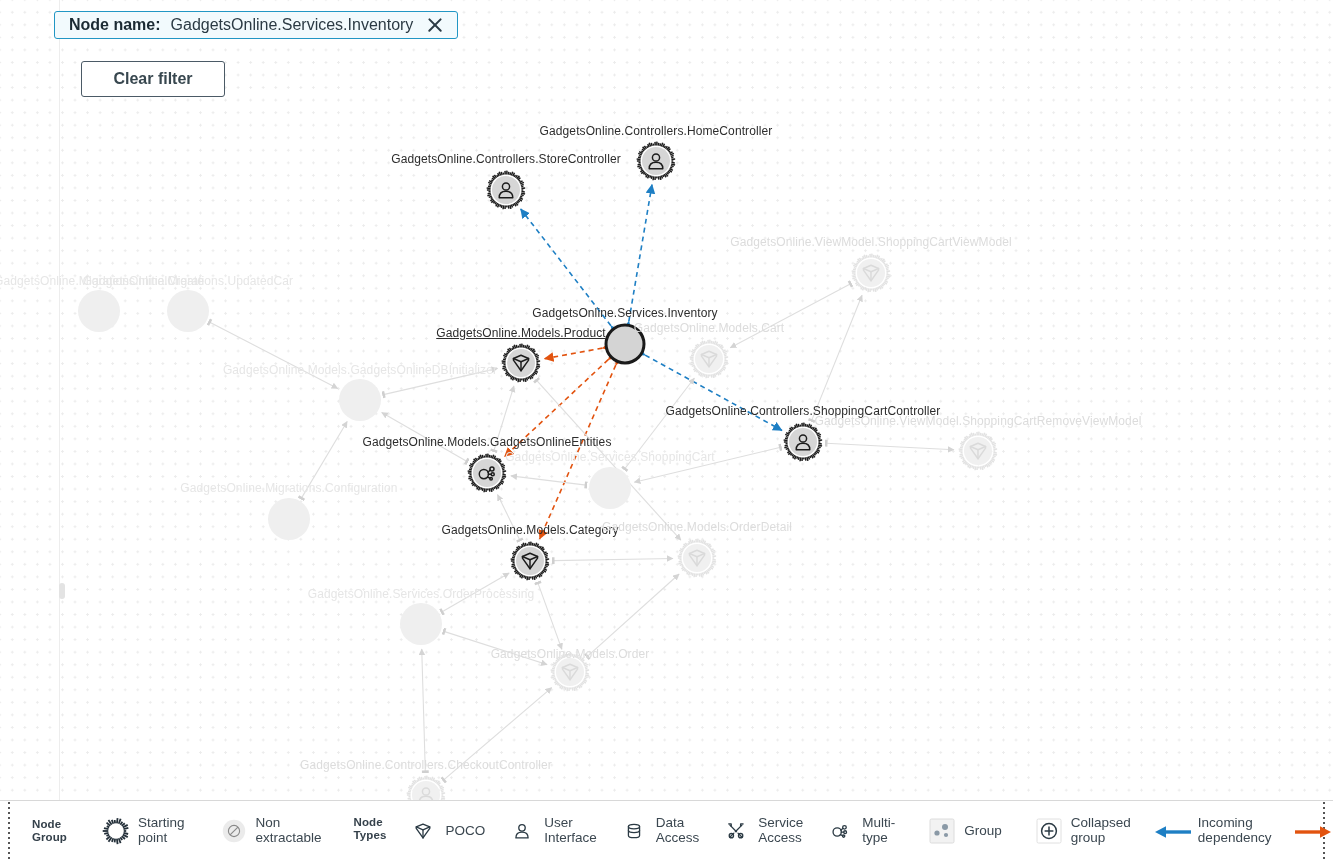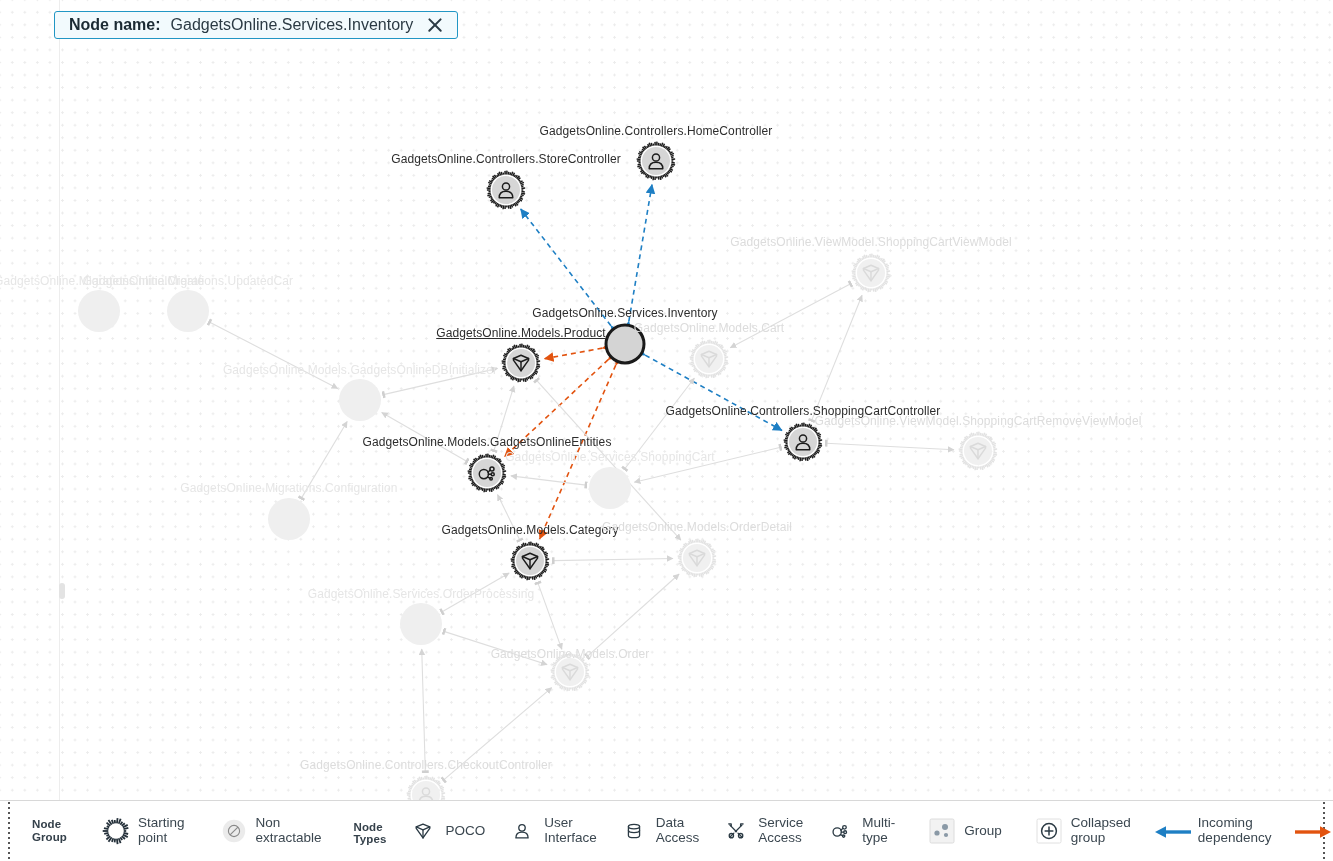--- a/index.html
+++ b/index.html
@@ -1041,20 +1041,21 @@
           <div class="plain-circle" style="left:20px;top:20px;width:42px;height:42px;background:#efefef;"></div>
         </div>
       </div>
 
     <div class="chip">
       <span class="chip-label">Node name:</span>
       <span class="chip-value">GadgetsOnline.Services.Inventory</span>
       <span class="chip-x"></span>
     </div>
 
+    <div class="clear-btn">Clear filter</div>
   </div>
 
   <div id="legend">
     <div class="legend-dotted-l"></div>
     <div class="legend-dotted-r"></div>
   <div style="display: flex; align-items: center; gap: 34px; margin-left: 18px;">
         <div class="lg-cat">Node Group</div>
         <div class="lg-item">
           <span class="lg-ic">
             <svg width="28" height="28" viewBox="0 0 40 40">
@@ -1095,21 +1096,21 @@
               <circle cx="20" cy="20" r="16" fill="#ebebeb"></circle>
         <circle cx="20" cy="20" r="8" fill="none" stroke="#888" stroke-width="1.6"></circle>
         <line x1="14.4" y1="25.6" x2="25.6" y2="14.4" stroke="#888" stroke-width="1.6"></line>
             </svg>
           </span>
           <span class="lg-txt">Non
 extractable</span>
         </div>
       </div>
       <div class="lg-sep" style="margin: 0px 16px;"></div>
-      <div style="display: flex; align-items: flex-end; gap: 22px; margin-left: 0px;">
+      <div style="display: flex; align-items: flex-start; gap: 22px; margin-left: 0px;">
         <div class="lg-cat">Node Types</div>
         <div class="lg-item">
           <span class="lg-ic">
             <svg width="28" height="28" viewBox="0 0 40 40">
               <g transform="translate(20,20) scale(1.18) translate(-12,-12)" fill="none" stroke="#2b3a44" stroke-width="1.6" stroke-linejoin="round" stroke-linecap="round">
                 <path d="M12 3.6 L20.2 7.1 L20.2 8.9 L12 20.4 L3.8 8.9 L3.8 7.1 Z"></path>
                 <path d="M3.8 7.1 L12 10.6 L20.2 7.1"></path>
                 <path d="M12 10.6 L12 20.4"></path>
               </g>
             </svg>

